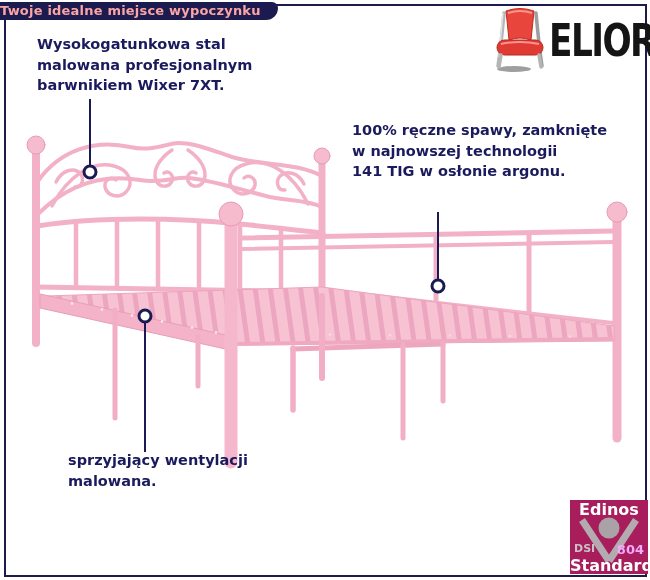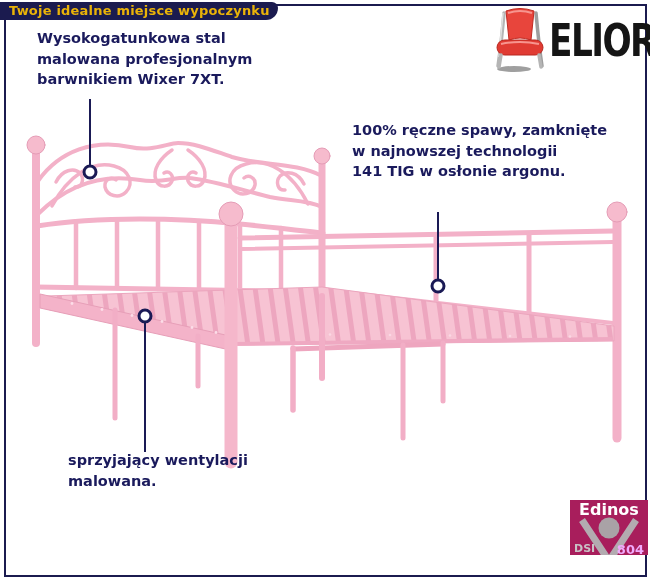--- a/index.html
+++ b/index.html
@@ -7,22 +7,22 @@
     position:relative;width:650px;height:580px;background:#ffffff;
     overflow:hidden;font-family:"DejaVu Sans","Liberation Sans",sans-serif;
   }
   .frame{
     position:absolute;left:4px;top:4px;right:3px;bottom:3px;
     border:2px solid #1b1b4f;pointer-events:none;
   }
   .banner{
     position:absolute;left:0;top:2px;width:278px;height:18px;
     background:#1b1b4f;border-radius:0 6px 12px 0;
-    color:#eab308;font-weight:bold;font-size:13px;line-height:18px;
-    padding-left:9px;box-sizing:border-box;letter-spacing:0.2px;
+    color:#fca5a5;font-weight:bold;font-size:13px;line-height:18px;
+    box-sizing:border-box;letter-spacing:0.2px;
     white-space:nowrap;
   }
   .annotation{
     position:absolute;color:#1a1a5c;font-weight:bold;font-size:14.5px;
     line-height:20.5px;white-space:nowrap;
   }
   .logo{position:absolute;left:490px;top:5px;width:155px;height:70px;}
   .logo-text{
     position:absolute;left:59px;top:14px;color:#151515;font-weight:bold;
     font-size:44px;line-height:44px;letter-spacing:-2px;
@@ -35,21 +35,21 @@
   }
   .badge-warranty .years{
     color:#e23535;font-weight:bold;font-style:italic;font-size:17px;
     line-height:22px;margin-top:3px;
   }
   .badge-warranty .label{
     color:#ffffff;font-weight:bold;font-style:italic;font-size:13.5px;
     line-height:17px;
   }
   .badge-standards{
-    position:absolute;left:570px;top:500px;width:78px;height:55px;
+    position:absolute;left:570px;top:500px;width:78px;height:74px;
     background:#a81e5c;overflow:hidden;
   }
   .badge-standards .ed-brand{
     position:absolute;left:0;top:1px;width:78px;text-align:center;
     color:#ffffff;font-weight:bold;font-size:16px;line-height:18px;
   }
   .badge-standards .ed-left{
     position:absolute;left:4px;top:42px;color:#c9c2c6;font-weight:bold;font-size:11px;
   }
   .badge-standards .ed-right{
@@ -175,21 +175,21 @@
       <path d="M 13 8 C 11 28 10 42 9 52" stroke="#e3e3e3" stroke-width="1.4" fill="none"></path>
       <path d="M 16 6 Q 30 1 44 6 L 41 35 Q 30 31 19 35 Z" fill="#e8453c" stroke="#c02a22" stroke-width="1"></path>
       <path d="M 18 8 Q 30 4 42 8" stroke="#f7958f" stroke-width="2" fill="none"></path>
       <rect x="7" y="35" width="46" height="15" rx="7.5" fill="#e03b33" stroke="#b82820" stroke-width="1"></rect>
       <path d="M 11 39 Q 30 35 49 39" stroke="#f7958f" stroke-width="2" fill="none"></path>
       <path d="M 11 50 L 9 62 M 49 50 L 51 62" stroke="#b5b5b5" stroke-width="3.5" fill="none" stroke-linecap="round"></path>
     </svg>
     <div class="logo-text">ELIOR</div>
   </div>
 
-  <div class="annotation" style="left:37px;top:28px;">
+  <div class="annotation" style="left:37px;top:34px;">
     <div>Wysokogatunkowa stal</div>
     <div>malowana profesjonalnym</div>
     <div>barwnikiem Wixer 7XT.</div>
   </div>
 
   <div class="annotation" style="left:352px;top:120px;">
     <div>100% ręczne spawy, zamknięte</div>
     <div>w najnowszej technologii</div>
     <div>141 TIG w osłonie argonu.</div>
   </div>

